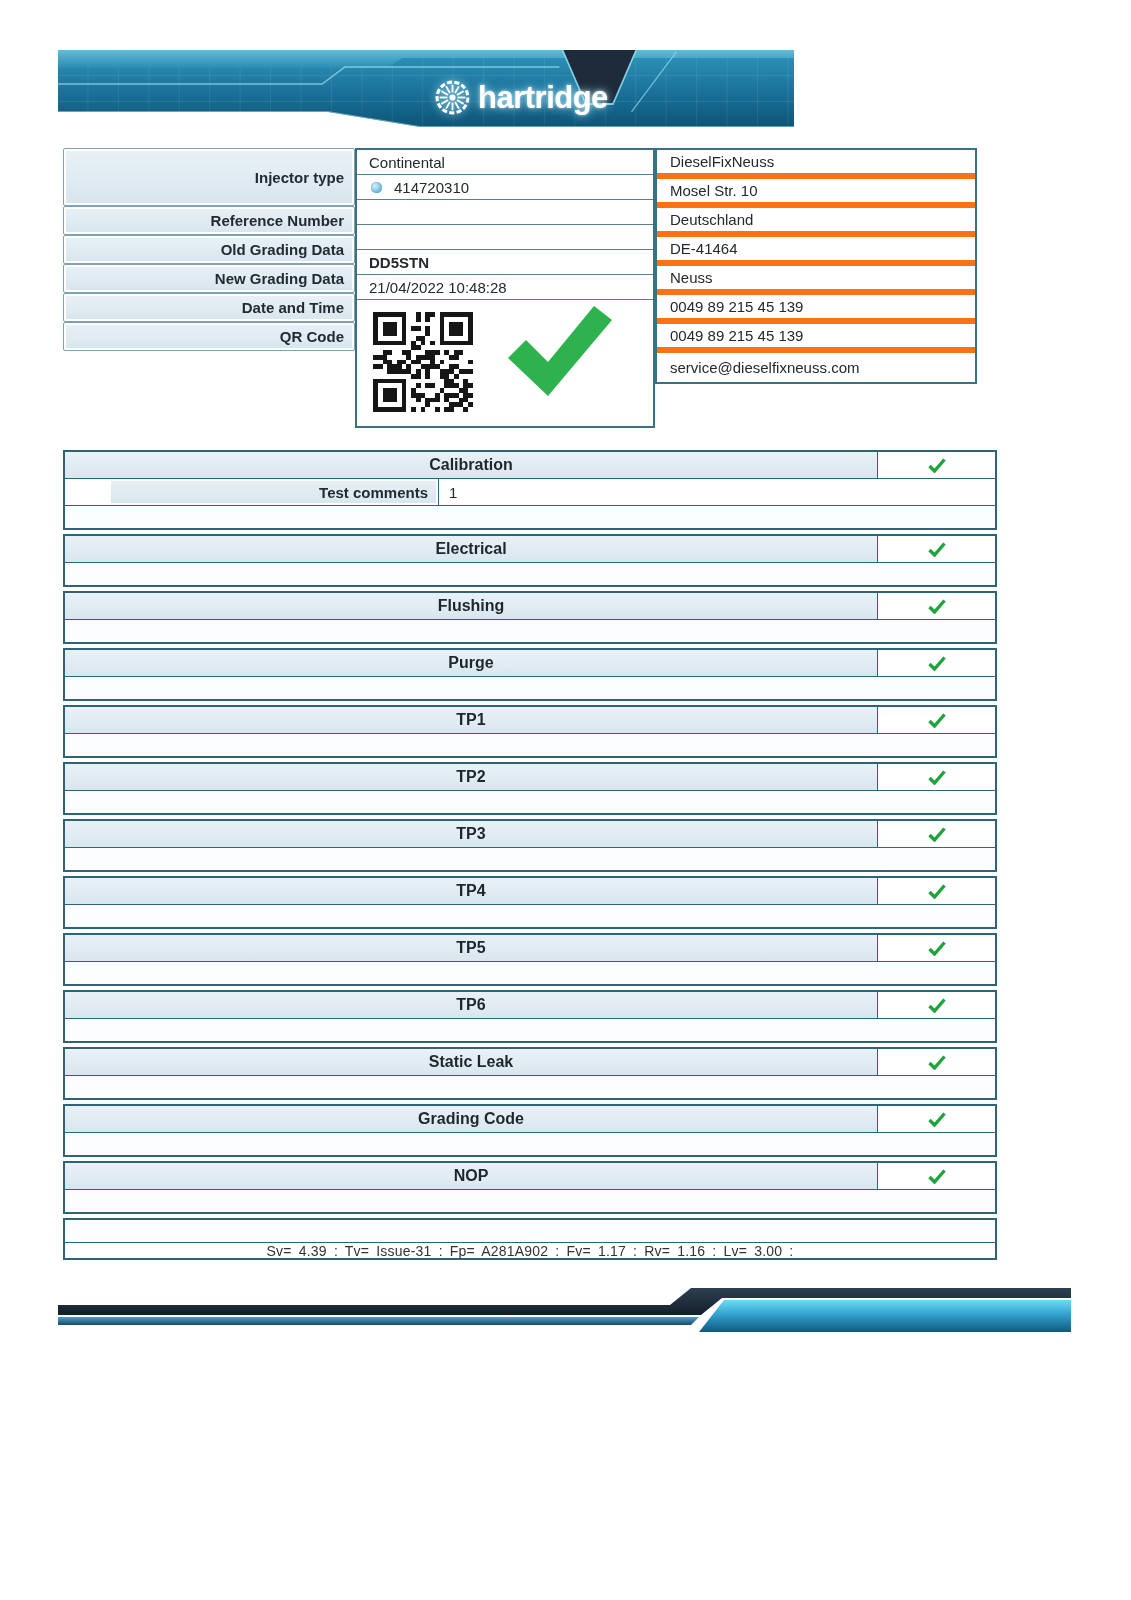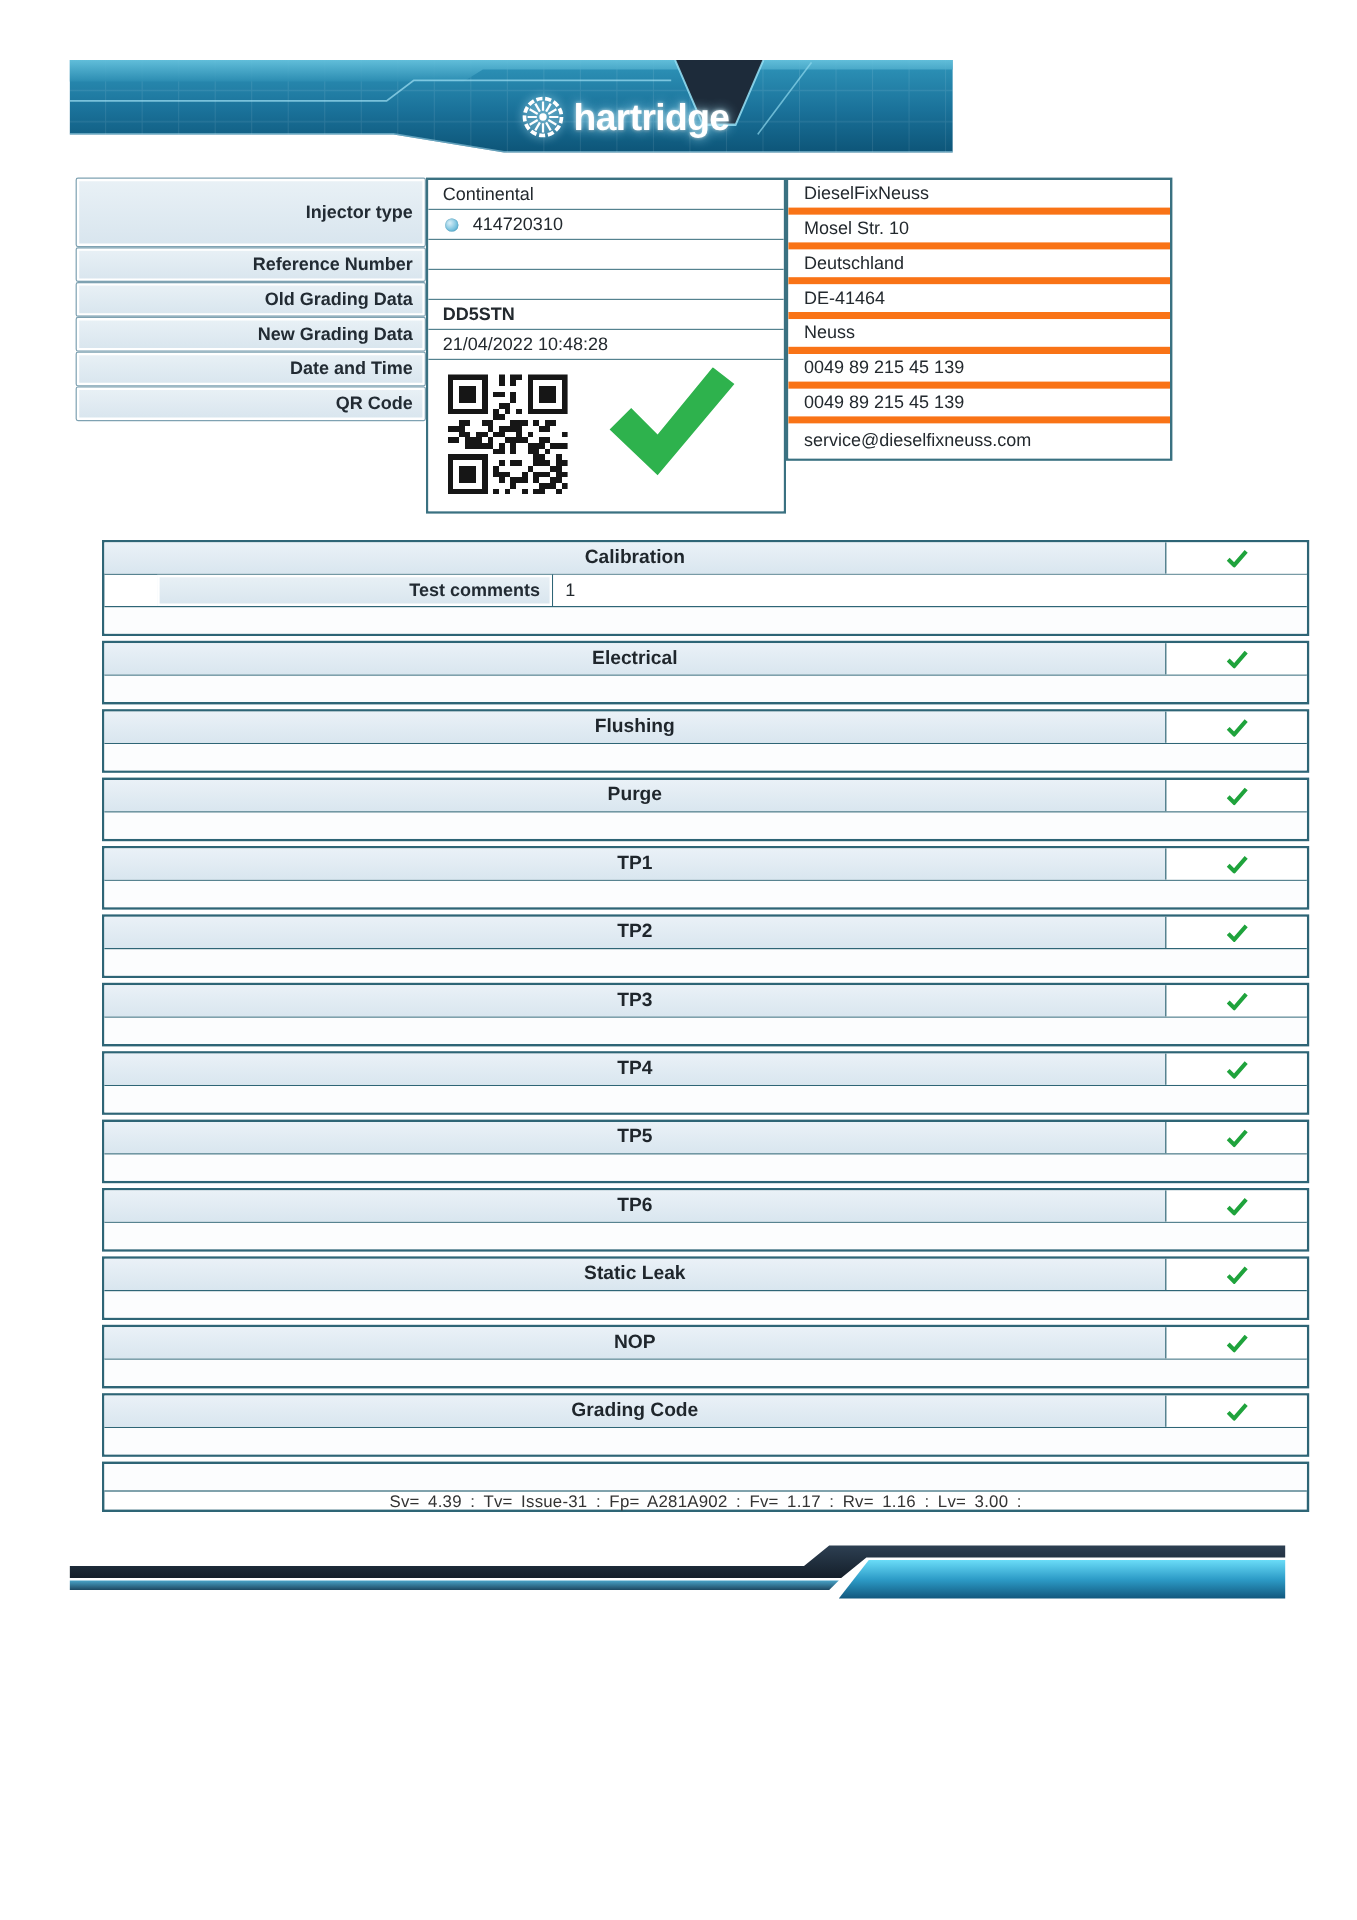--- a/index.html
+++ b/index.html
@@ -45,21 +45,21 @@
   .qr-svg{position:absolute;left:16px;top:12px;width:100px;height:100px;}
   .big-check{position:absolute;left:146px;top:6px;width:114px;height:92px;}
   .info-right{left:655px;top:148px;width:322px;border:2px solid var(--border-teal,#3a7181);background:#fff;}
   .rcell{
     height:29px;border-bottom:6px solid #f97316;display:flex;align-items:center;
     padding-left:13px;font-size:15px;background:#fff;
   }
   .rcell:last-child{border-bottom:none;}
 
   
-  .sections{left:63px;top:450px;width:1006px;margin-left:22px;}
+  .sections{left:63px;top:450px;width:934px;}
   .block{border:2px solid var(--border-teal-dark,#2e6576);background:#fff;margin-bottom:4px;}
   .hrow{display:flex;height:26px;}
   .hlabel{
     flex:1;background:linear-gradient(#eaf1f7,#d9e6ef);
     display:flex;align-items:center;justify-content:center;
     font-weight:bold;font-size:16px;color:#1f262c;
   }
   .hcheck{width:118px;border-left:1px solid var(--border-teal-dark,#2e6576);
     display:flex;align-items:center;justify-content:center;background:#fff;}
   .mini-check{width:18px;height:15px;color:var(--check-green,#1fa33c);}
@@ -527,32 +527,32 @@
         <div class="hcheck">
           <svg class="mini-check" viewBox="0 0 18 15">
             <path d="M1.5,8 L6.5,13 L16.5,1.5" fill="none" stroke="currentColor" stroke-width="3.4"></path>
           </svg>
         </div>
       </div>
       <div class="erow"></div>
     </div>
     <div class="block">
       <div class="hrow">
+        <div class="hlabel">Grading Code</div>
+        <div class="hcheck">
+          <svg class="mini-check" viewBox="0 0 18 15">
+            <path d="M1.5,8 L6.5,13 L16.5,1.5" fill="none" stroke="currentColor" stroke-width="3.4"></path>
+          </svg>
+        </div>
+      </div>
+      <div class="erow"></div>
+    </div>
+    <div class="block">
+      <div class="hrow">
         <div class="hlabel">NOP</div>
-        <div class="hcheck">
-          <svg class="mini-check" viewBox="0 0 18 15">
-            <path d="M1.5,8 L6.5,13 L16.5,1.5" fill="none" stroke="currentColor" stroke-width="3.4"></path>
-          </svg>
-        </div>
-      </div>
-      <div class="erow"></div>
-    </div>
-    <div class="block">
-      <div class="hrow">
-        <div class="hlabel">Grading Code</div>
         <div class="hcheck">
           <svg class="mini-check" viewBox="0 0 18 15">
             <path d="M1.5,8 L6.5,13 L16.5,1.5" fill="none" stroke="currentColor" stroke-width="3.4"></path>
           </svg>
         </div>
       </div>
       <div class="erow"></div>
     </div>
     <div class="footer-block">
       <div class="footer-empty"></div>

